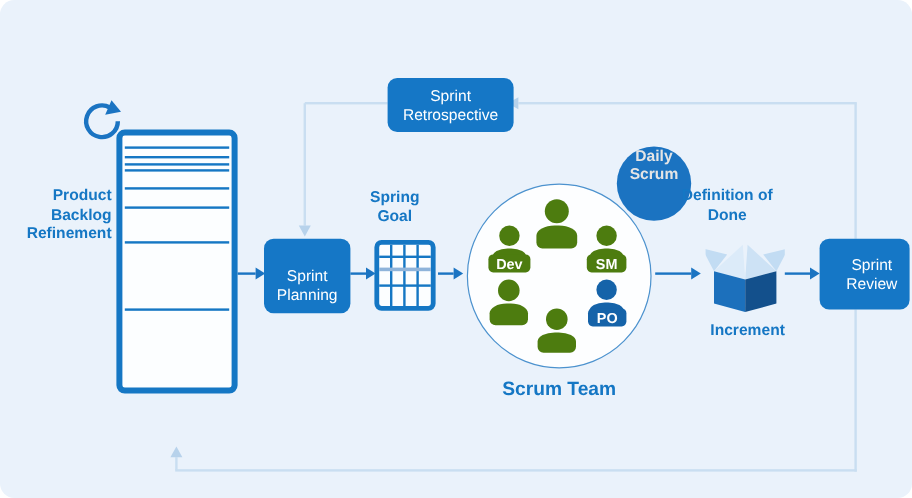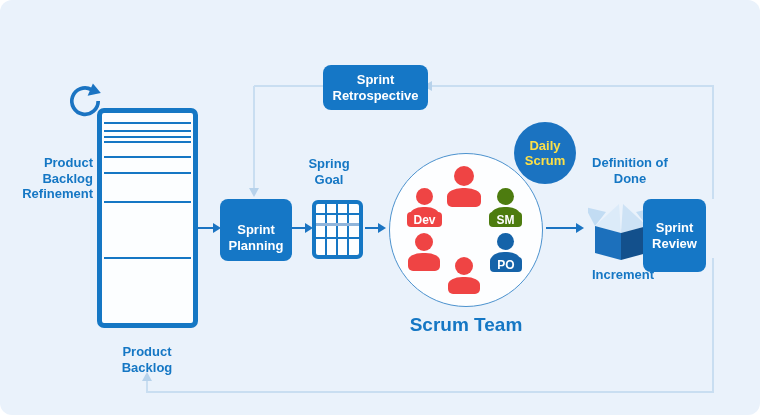--- a/index.html
+++ b/index.html
@@ -1,36 +1,36 @@
 <!DOCTYPE html>
 <html><head>
 <meta charset="utf-8">
 <style>
   html,body{margin:0;padding:0;background:#ffffff;font-family:"Liberation Sans",sans-serif;}
   .canvas{position:relative;width:760px;height:415px;background:#EAF2FB;border-radius:12px;overflow:hidden;}
   .lbl{position:absolute;color:#1577C4;font-weight:bold;font-size:13px;line-height:15.5px;text-align:center;}
-  .node{position:absolute;background:#1577C6;border-radius:8px;color:#fff;font-weight:bold;font-size:13px;line-height:16px;display:flex;align-items:center;justify-content:center;text-align:center;}
+  .node{position:absolute;background:#1577C6;border-radius:8px;color:#fff;font-weight:normal;font-size:13px;line-height:16px;display:flex;align-items:center;justify-content:center;text-align:center;}
   .dline{position:absolute;background:#1B74C2;}
   .lline{position:absolute;background:#C9DEF1;}
   .ah-r{position:absolute;width:0;height:0;border-top:5px solid transparent;border-bottom:5px solid transparent;border-left:8px solid #1B74C2;}
   .lah-l{position:absolute;width:0;height:0;border-top:5px solid transparent;border-bottom:5px solid transparent;border-right:9px solid #B7D2EB;}
   .lah-d{position:absolute;width:0;height:0;border-left:5px solid transparent;border-right:5px solid transparent;border-top:9px solid #B7D2EB;}
   .lah-u{position:absolute;width:0;height:0;border-left:5px solid transparent;border-right:5px solid transparent;border-bottom:9px solid #B7D2EB;}
   .backlog{position:absolute;left:97px;top:108px;width:101px;height:220px;box-sizing:border-box;background:#FCFEFF;border:5px solid #1577C4;border-radius:7px;}
   .bl-line{position:absolute;left:2px;right:2px;height:2px;background:#1577C4;}
   .grid{position:absolute;left:312px;top:200px;width:51px;height:59px;box-sizing:border-box;background:#FCFEFF;border:4px solid #1577C4;border-radius:6px;}
   .gv{position:absolute;top:0;bottom:0;width:2px;background:#1577C4;}
   .gh{position:absolute;left:0;right:0;height:2px;background:#1577C4;}
   .gh-light{position:absolute;left:0;right:0;height:3px;background:#8FB4DA;}
   .team-circle{position:absolute;left:389px;top:153px;width:154px;height:154px;border-radius:50%;background:#FDFEFF;border:1.5px solid #4C92CE;box-sizing:border-box;}
-  .daily{position:absolute;left:514px;top:122px;width:62px;height:62px;border-radius:50%;background:#1B73C1;color:#fde047;font-weight:bold;font-size:13px;line-height:15px;display:flex;align-items:center;justify-content:center;text-align:center;}
+  .daily{position:absolute;left:514px;top:122px;width:62px;height:62px;border-radius:50%;background:#1B73C1;color:#e5e5e5;font-weight:bold;font-size:13px;line-height:15px;display:flex;align-items:flex-start;justify-content:center;text-align:center;}
   .head{position:absolute;border-radius:50%;}
   .pbody{position:absolute;border-radius:45% 45% 5px 5px;}
   .badge{position:absolute;border-radius:4px;color:#fff;font-weight:bold;font-size:12px;display:flex;align-items:center;justify-content:center;}
-  .orange{background:#ef4444;}
+  .orange{background:#4d7c0f;}
   .smblue{background:#4d7c0f;}
   .poblue{background:#1563A9;}
   .title{position:absolute;left:0;right:0;top:18px;text-align:center;color:#17191C;font-size:20px;font-weight:bold;}
 </style>
 </head>
 <body>
 
 <div class="canvas">
 
 
@@ -68,21 +68,20 @@
     <div class="bl-line" style="top:23px;"></div>
     <div class="bl-line" style="top:28px;"></div>
     <div class="bl-line" style="top:43px;"></div>
     <div class="bl-line" style="top:59px;"></div>
     <div class="bl-line" style="top:88px;"></div>
     <div class="bl-line" style="top:144px;"></div>
   </div>
 
   <div class="lbl" style="left:8px;top:155px;width:85px;text-align:right;">Product Backlog Refinement</div>
 
-  <div class="lbl" style="left:107px;top:344px;width:80px;">Product Backlog</div>
 
   <div class="node" style="left:220px;top:199px;width:72px;height:62px;">
     <span style="width:62px;margin-top:16px;">Sprint Planning</span>
   </div>
 
   <div class="lbl" style="left:300px;top:156px;width:58px;">Spring Goal</div>
   <div class="grid">
     <div class="gv" style="left:8.5px;"></div>
     <div class="gv" style="left:19.5px;"></div>
     <div class="gv" style="left:30.5px;"></div>
@@ -119,38 +118,38 @@
     <div class="head orange" style="left:455px;top:257px;width:18px;height:18px;"></div>
     <div class="pbody orange" style="left:448px;top:277px;width:32px;height:17px;"></div>
   </div>
 
   <div>
     <div class="head poblue" style="left:497px;top:233px;width:17px;height:17px;"></div>
     <div class="pbody poblue" style="left:491px;top:252px;width:29px;height:17px;"></div>
     <div class="badge poblue" style="left:490px;top:257px;width:32px;height:15px;">PO</div>
   </div>
 
-  <div class="lbl" style="left:406px;top:317px;width:120px;font-size:19px;">Scrum Team</div>
+  <div class="lbl" style="left:406px;top:317px;width:120px;font-size:16px;">Scrum Team</div>
 
   <div class="daily">
     <span style="width:46px;">Daily Scrum</span>
   </div>
 
-  <div class="lbl" style="left:590px;top:155px;width:80px;">Definition of Done</div>
+  <div class="lbl" style="left:566px;top:155px;width:80px;">Definition of Done</div>
   <svg style="position:absolute;left:588px;top:197px;" width="66" height="66" viewBox="0 0 66 66">
     <polygon points="7,29 -3,10 18,15" fill="#C2DCF3"></polygon>
     <polygon points="59,29 69,10 48,15" fill="#C2DCF3"></polygon>
     <polygon points="7,29 31,7 33,36" fill="#DCEBF9"></polygon>
     <polygon points="59,29 35,7 33,36" fill="#CDE2F5"></polygon>
     <polygon points="7,29 33,36 33,63 7,56" fill="#1C70BC"></polygon>
     <polygon points="59,29 33,36 33,63 59,56" fill="#13508C"></polygon>
   </svg>
   <div class="lbl" style="left:588px;top:267px;width:70px;">Increment</div>
 
-  <div class="node" style="left:643px;top:199px;width:63px;height:73px;">
+  <div class="node" style="left:683px;top:199px;width:63px;height:59px;padding-left:12px;">
     <span style="width:55px;">Sprint Review</span>
   </div>
 
   <div class="node" style="left:323px;top:65px;width:105px;height:45px;">
     <span style="width:101px;">Sprint Retrospective</span>
   </div>
 
 </div>
 
 </body></html>

